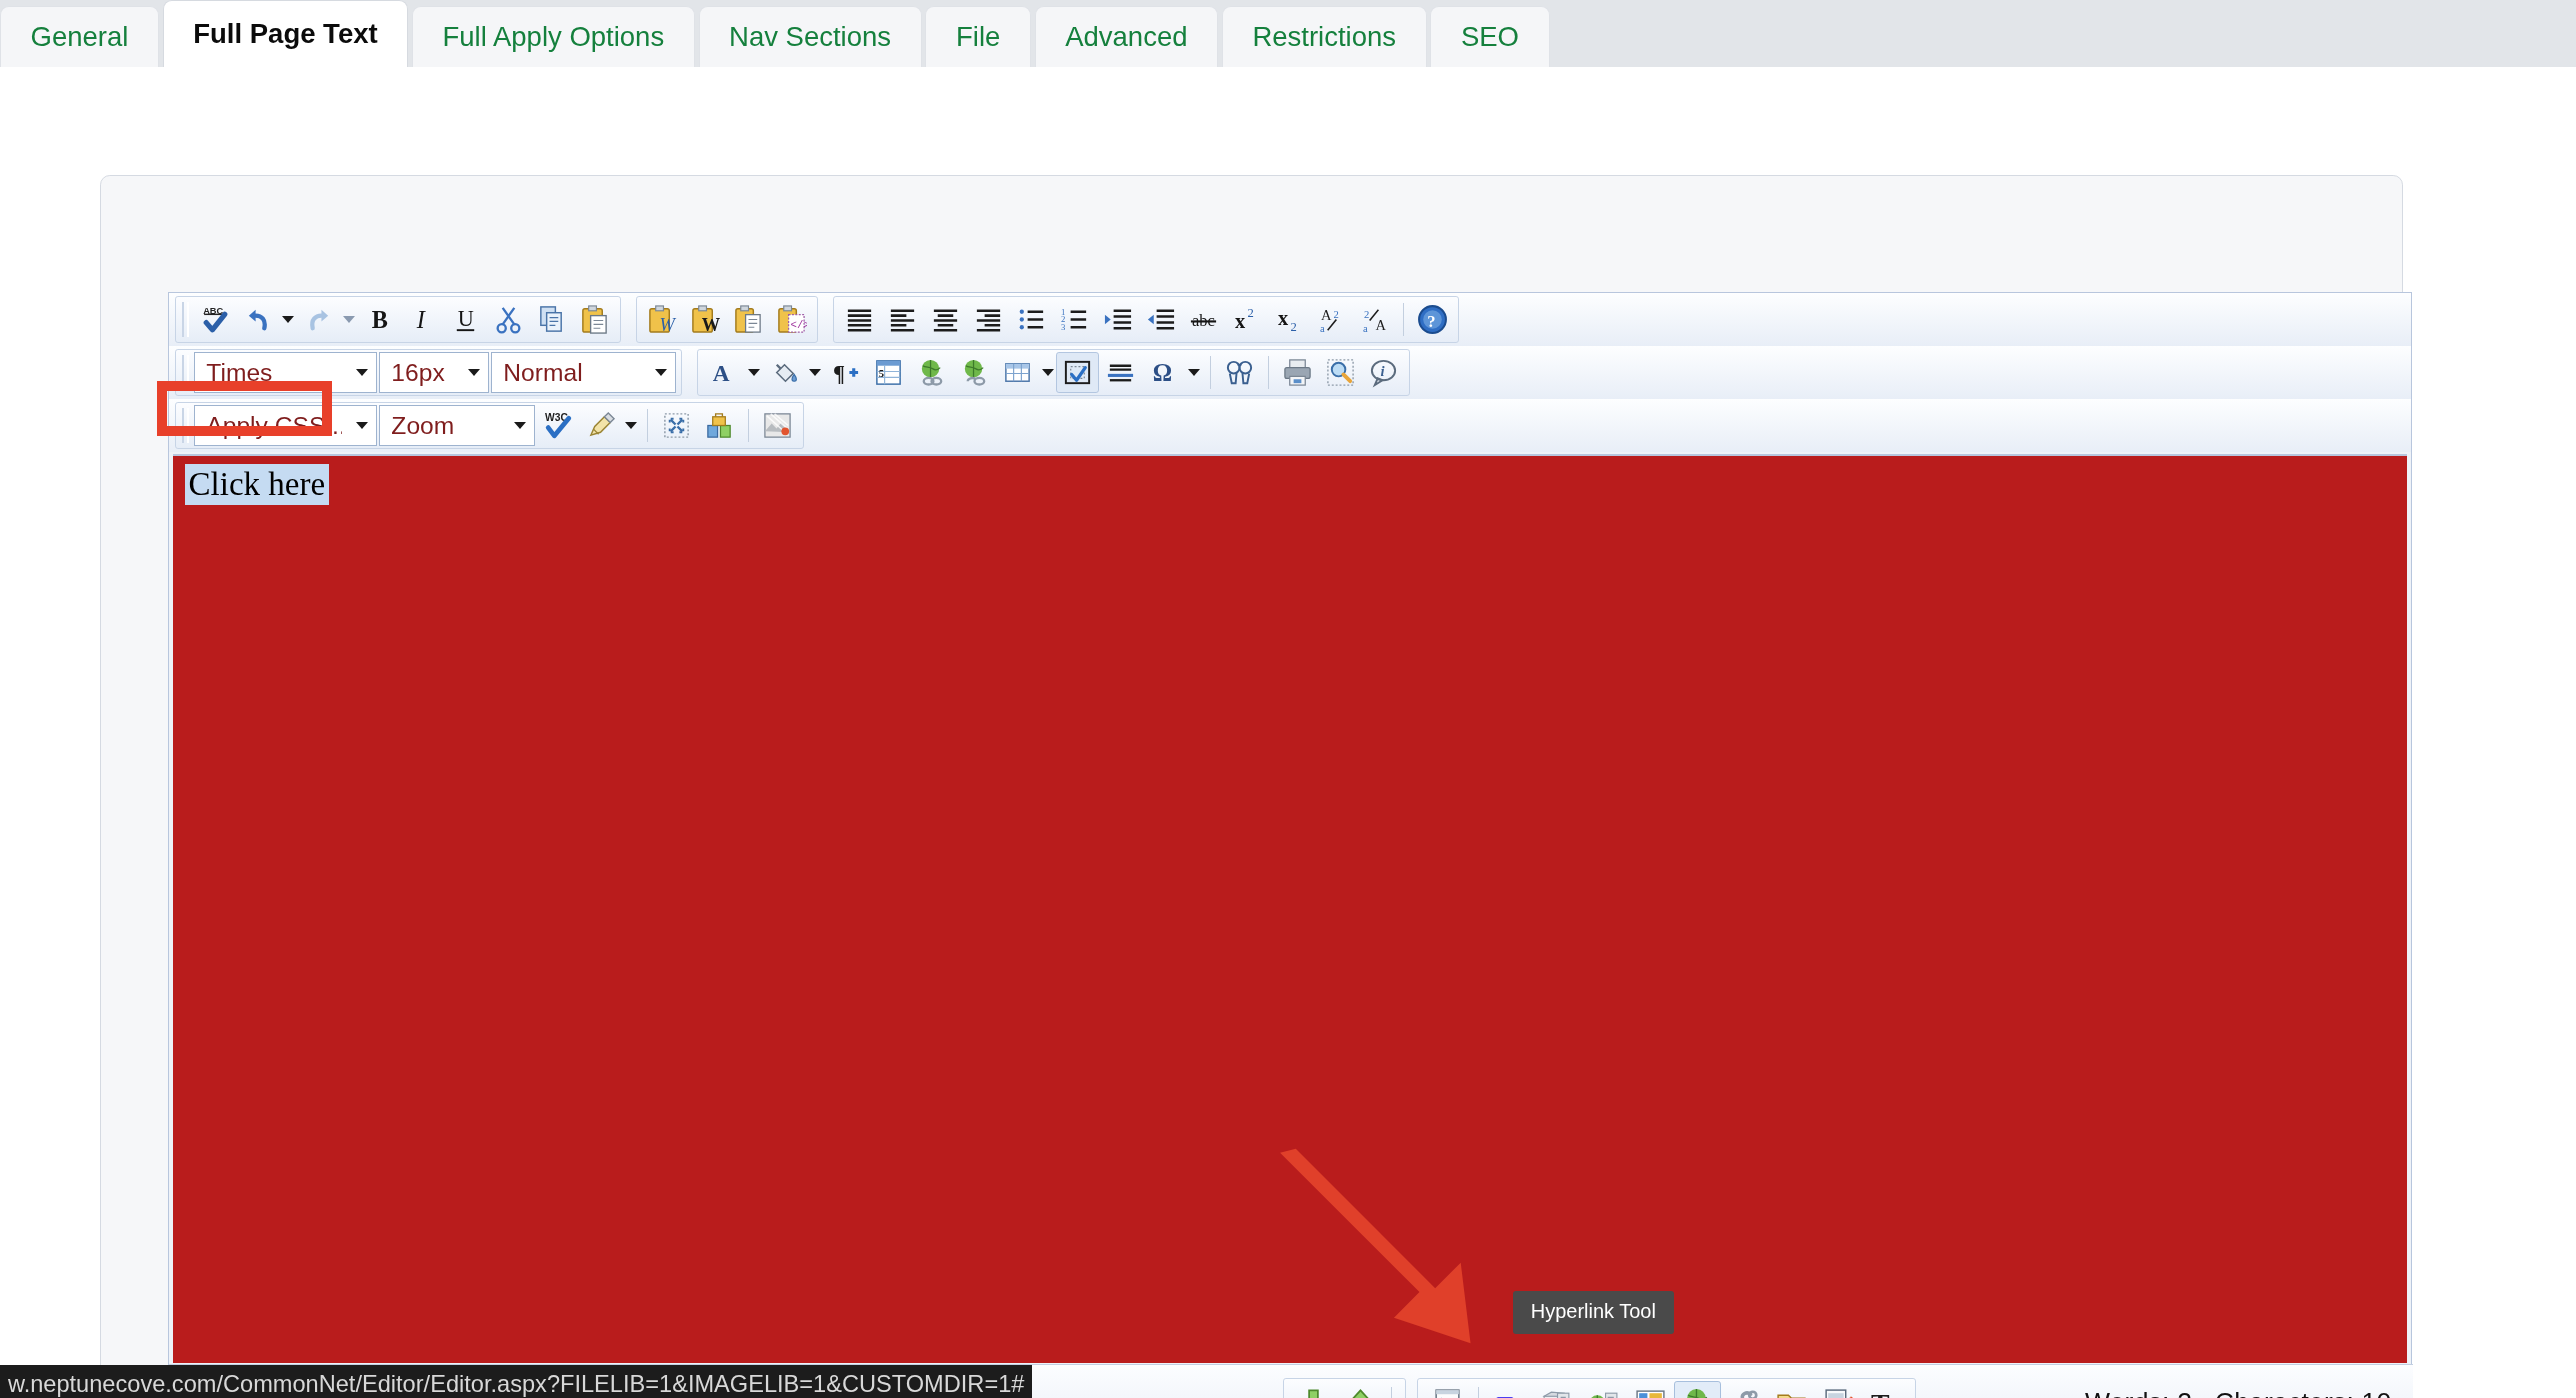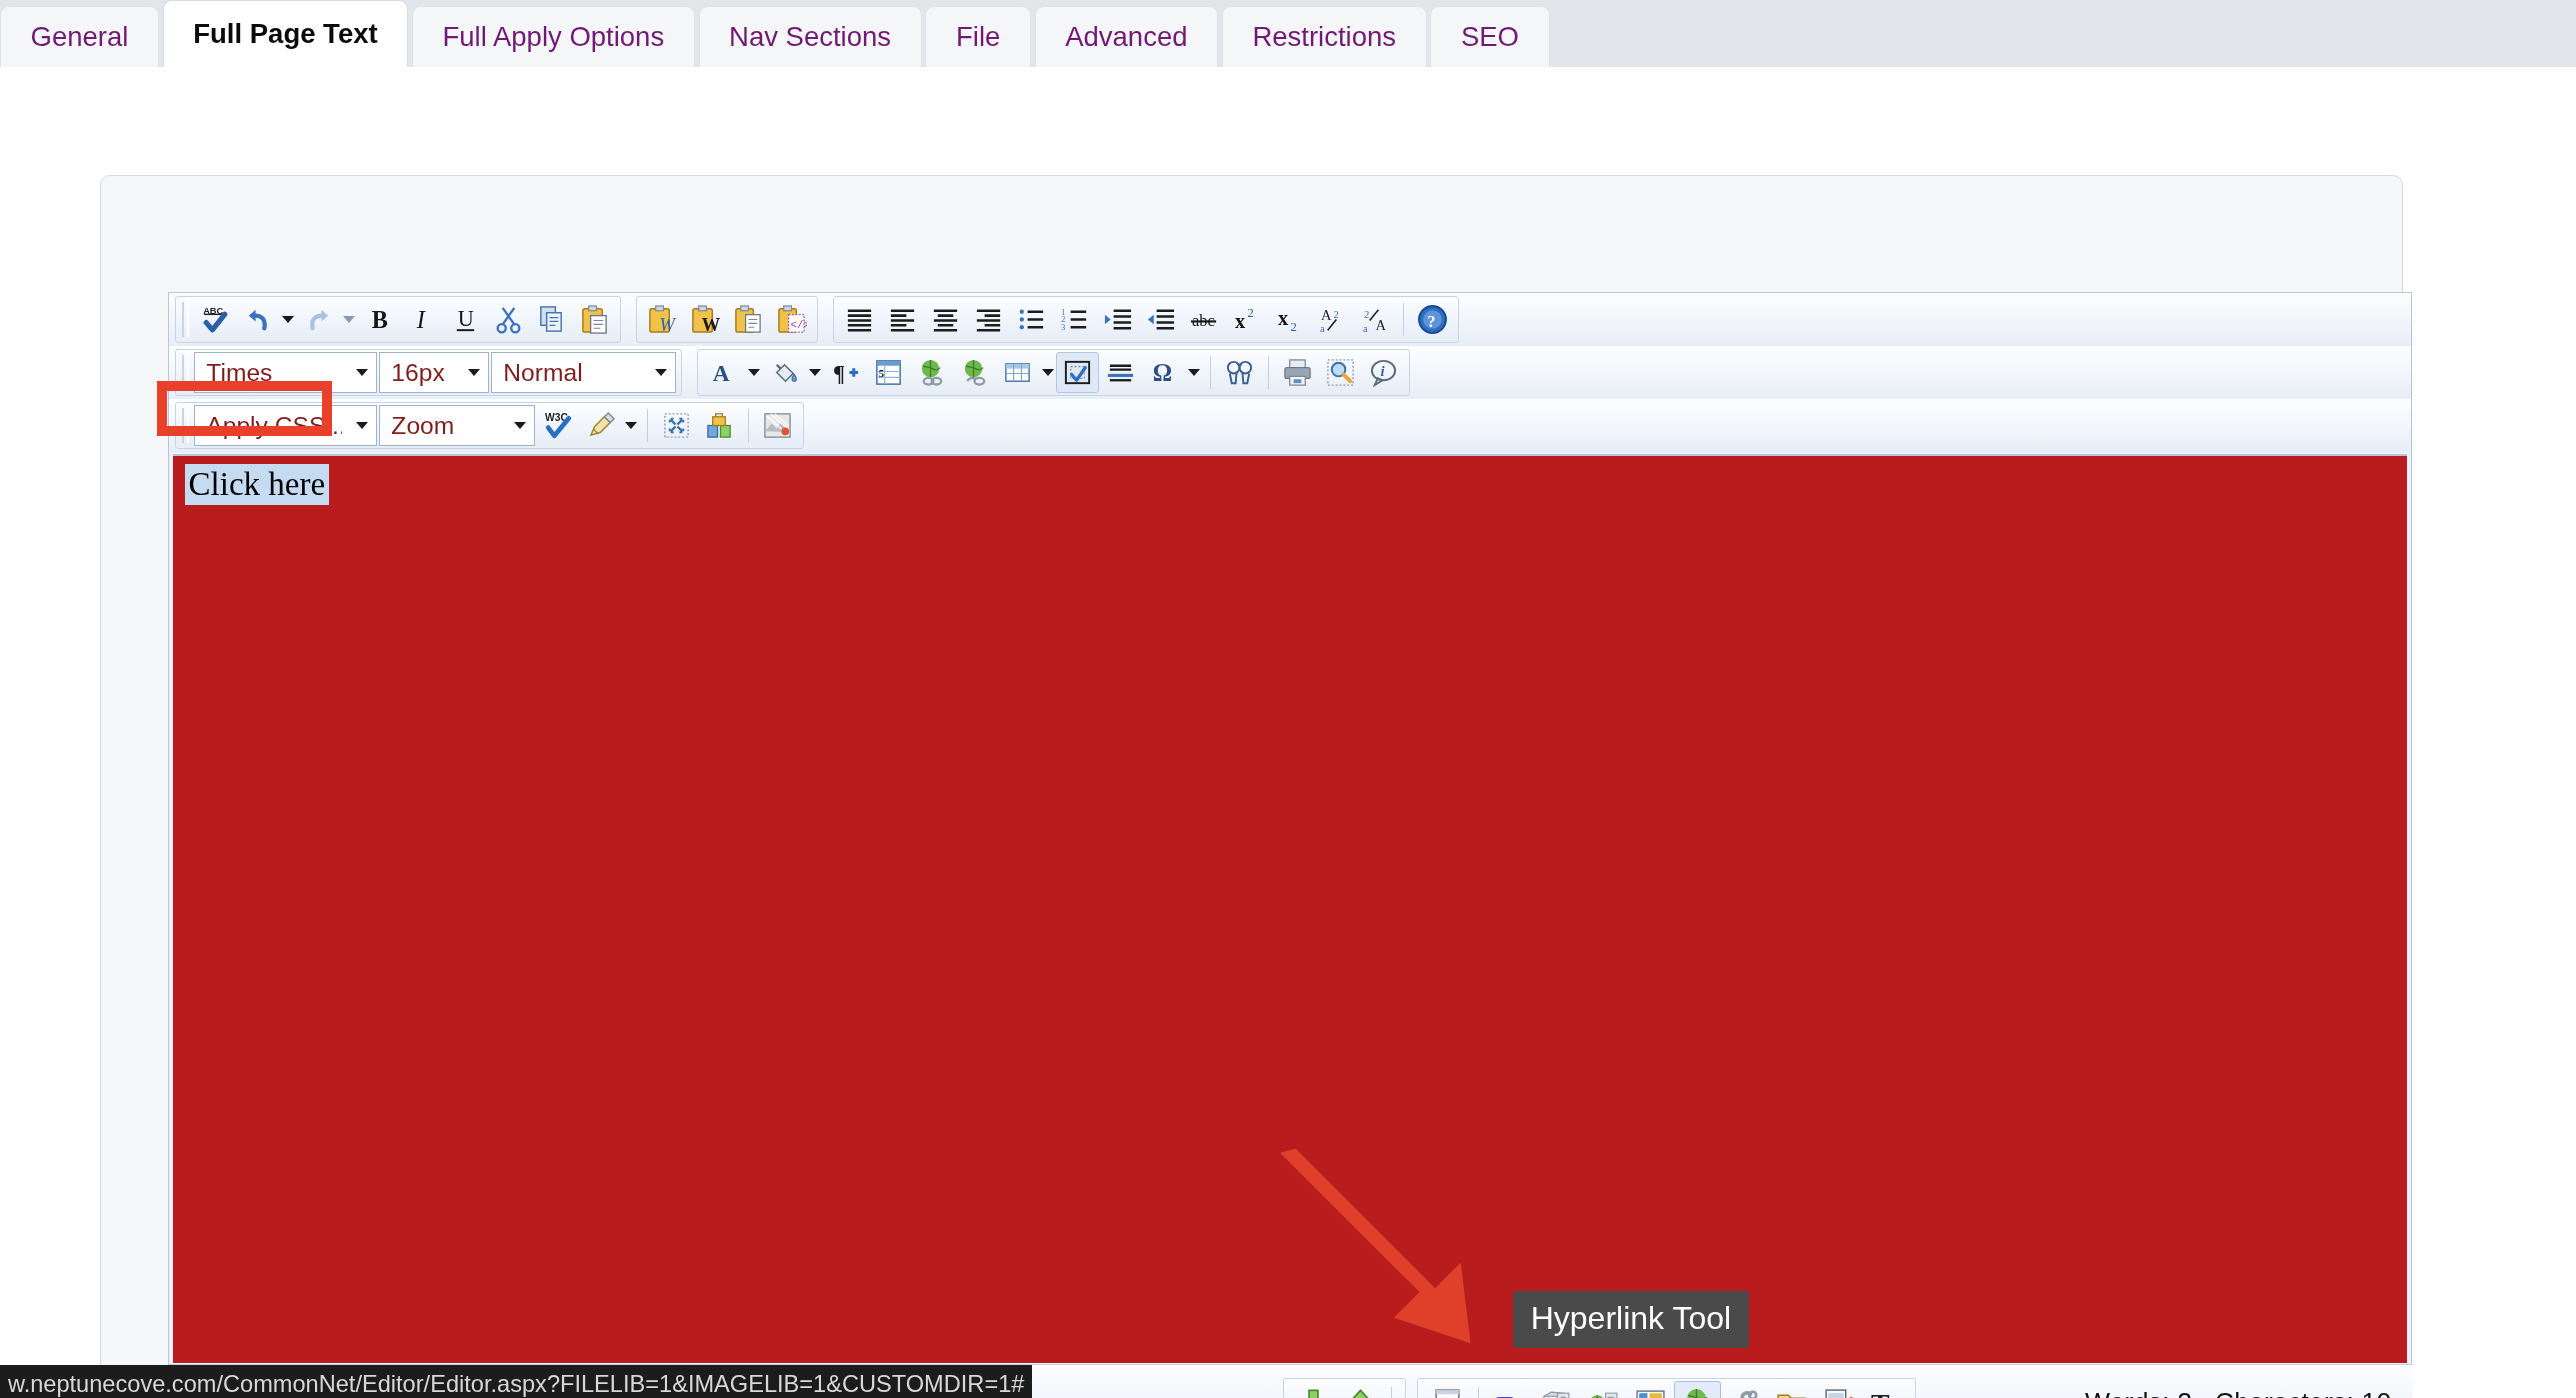--- a/index.html
+++ b/index.html
@@ -17,21 +17,21 @@
     background: #e2e5e9;
     display: flex; align-items: flex-end;
   }
   .tab {
     height: 61px;
     background: #f5f6f8;
     border-radius: 8.8px 8.8px 0 0;
     display: flex; align-items: center; justify-content: center;
     padding: 0 29.5px;
     font-size: 27.5px;
-    color: #701a75;
+    color: #15803d;
     margin-right: 3.9px;
     border: 1px solid #dfe2e7;
     border-bottom: none;
     white-space: nowrap;
     cursor: pointer;
   }
   .tab.active {
     background: #ffffff;
     color: #0b0b0b;
     font-weight: bold;
@@ -240,21 +240,21 @@
     position: absolute;
     left: 1278px; top: 1136px;
     z-index: 60;
     pointer-events: none;
   }
   .tooltip {
     position: absolute;
     left: 1513px; top: 1291px;
     background: #4a4a4a;
     color: #ffffff;
-    font-size: 32px;
+    font-size: 20px;
     padding: 8.8px 17.7px 10.8px 17.7px;
     border-radius: 2.9px;
     z-index: 70;
     white-space: nowrap;
   }
 
   
   .statusbar {
     position: absolute;
     left: 0; bottom: 0;

